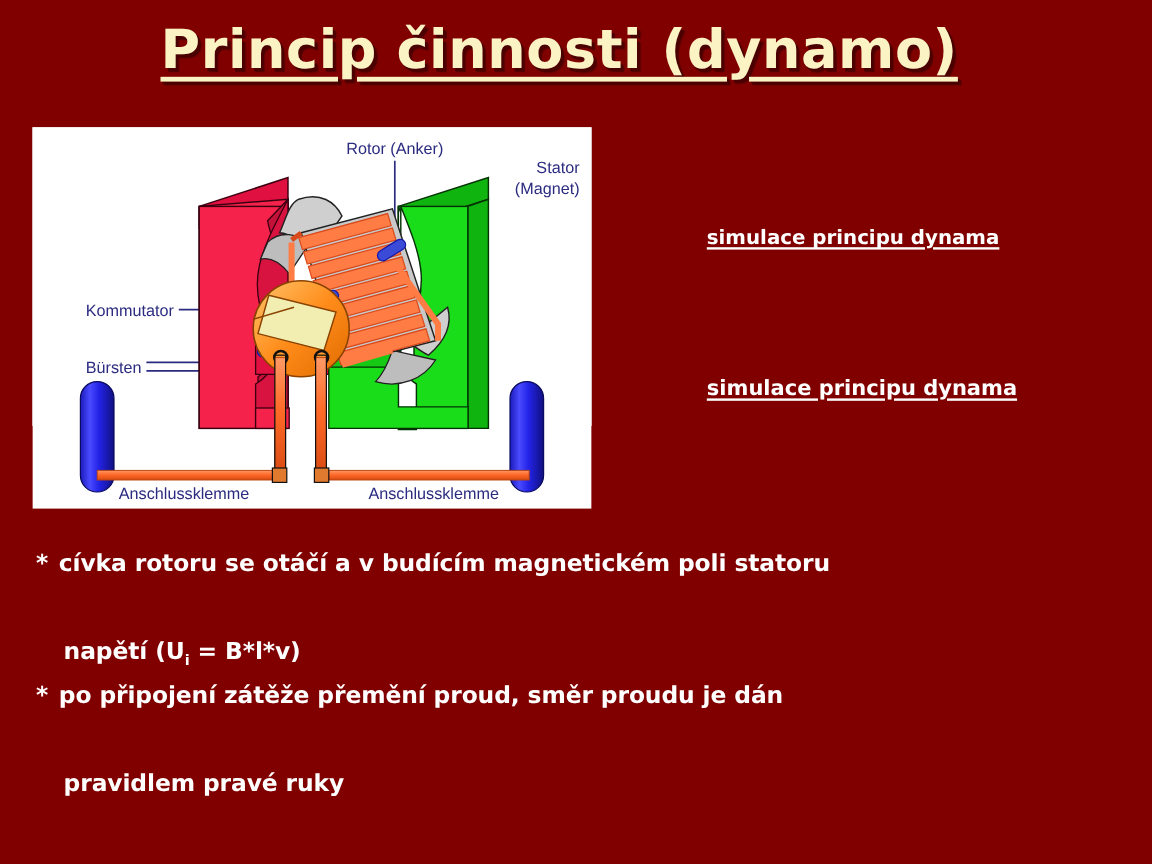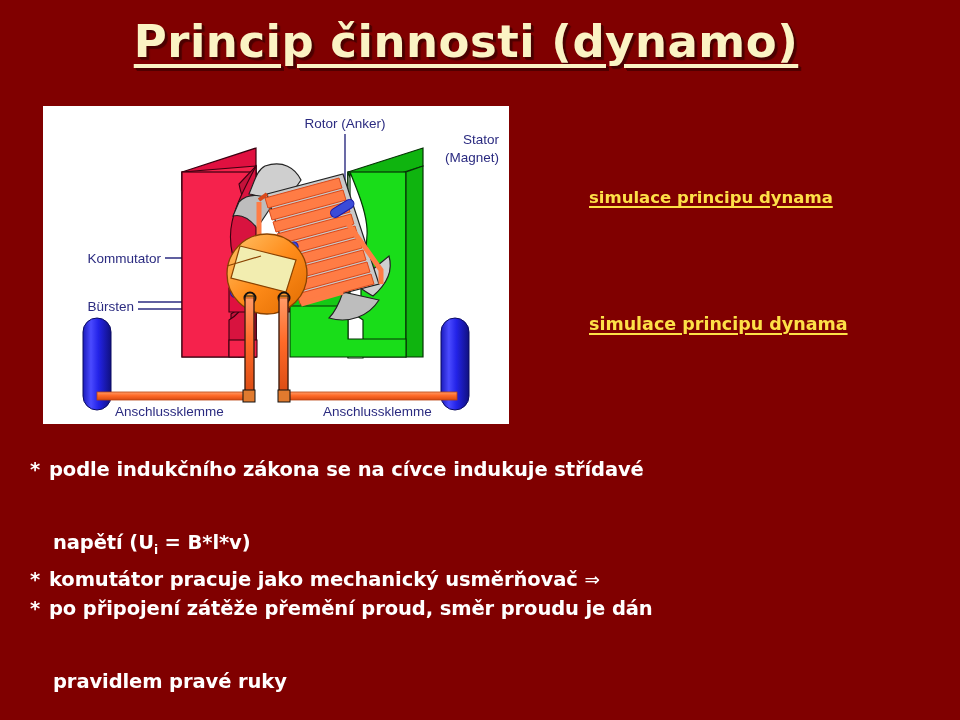--- a/index.html
+++ b/index.html
@@ -37,32 +37,31 @@
 
   
   #figure-panel {
     position: absolute;
     left: 27px;
     top: 106px;
     width: 466px;
     height: 249px;
     background: #ffffff;
     box-sizing: border-box;
-    margin-left: 16px;
   }
   #figure-svg {
     display: block;
     width: 466px;
     height: 318px;
   }
 
   
   .sim-link {
     position: absolute;
-    color: #fde047;
+    color: #ffffff;
     font-family: "DejaVu Sans", sans-serif;
     font-weight: bold;
     text-decoration: underline;
     text-decoration-thickness: 2px;
     text-underline-offset: 3px;
     white-space: nowrap;
     cursor: pointer;
   }
   #sim-link-1 {
     left: 589px;
@@ -251,32 +250,29 @@
     </g>
   </svg>
 </div>
 
 <a class="sim-link" id="sim-link-1" href="#">simulace principu dynama</a>
 
 <a class="sim-link" id="sim-link-2" href="#">simulace principu dynama</a>
 
 <div id="bullets">
 
-
   <div class="bullet-line">
-    <span class="star">*</span><span>podle indukčního zákona se na cívce indukuje střídavé</span>
-  </div>
+    <span class="star">*</span><span>cívka rotoru se otáčí a v budícím magnetickém poli statoru</span>
+  </div>
+
 
   <div class="bullet-line indent">
     <span>napětí (U</span><span class="sub">i</span><span> = B*l*v)</span>
   </div>
 
-  <div class="bullet-line">
-    <span class="star">*</span><span>komutátor pracuje jako mechanický usměrňovač </span><span class="arrow">⇒</span>
-  </div>
 
 
   <div class="bullet-line">
     <span class="star">*</span><span>po připojení zátěže přemění proud, směr proudu je dán</span>
   </div>
 
   <div class="bullet-line indent">
     <span>pravidlem pravé ruky</span>
   </div>
 

